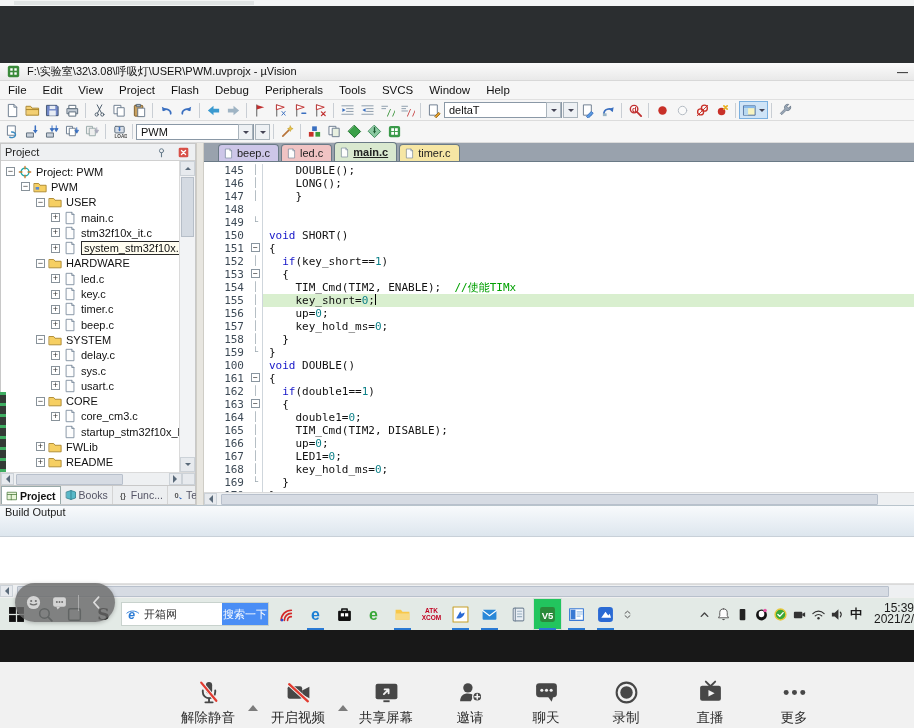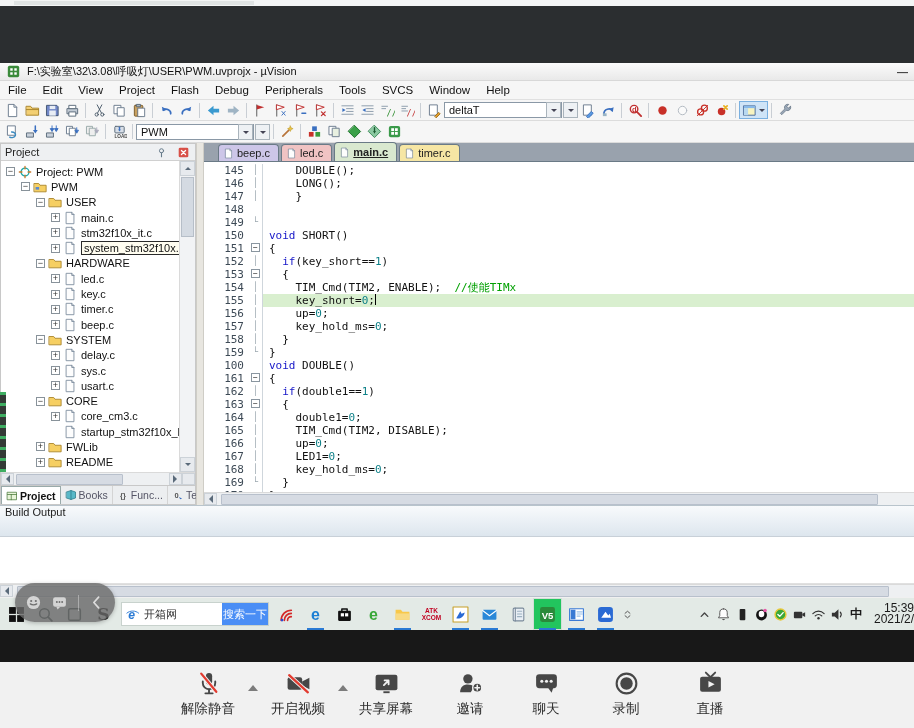--- a/index.html
+++ b/index.html
@@ -96,21 +96,21 @@
   .tray-i{width:19px;height:32px;display:flex;align-items:center;justify-content:center;flex:none}
   .ime{font-size:12.5px;font-weight:bold;color:#1a1a1a}
   #clock{width:46px;flex:none;text-align:right;font-size:12px;line-height:11px;color:#1a1a1a;overflow:hidden;white-space:nowrap;margin-left:2px}
   
   #pill{left:15px;top:583px;width:100px;height:39px;border-radius:20px;background:rgba(106,106,106,.82);display:flex;align-items:center;justify-content:space-evenly;z-index:6;box-shadow:0 1px 4px rgba(0,0,0,.25)}
   .pill-div{width:1px;height:16px;background:rgba(255,255,255,.35)}
   
   #side-handle{left:0;top:392px;width:6px;height:80px;background:repeating-linear-gradient(180deg,#3fae62 0 3px,#343a36 3px 11px);z-index:4}
   
   #strip{left:0;top:630px;width:914px;height:32px;background:#181818}
-  #meetingBar{left:0;top:662px;width:914px;height:66px;background:#f1f1f1;display:flex;align-items:flex-start;padding-top:8px;box-sizing:border-box}
+  #meetingBar{left:0;top:662px;width:914px;height:66px;background:#f1f1f1;display:flex;align-items:center;padding-top:16px;box-sizing:border-box}
   .mb-item{width:64px;flex:none;display:flex;flex-direction:column;align-items:center}
   .mb-item .lbl{font-size:13.5px;color:#2b2b2b;margin-top:3px;white-space:nowrap}
   .mb-caret{width:14px;flex:none;display:flex;align-items:center;justify-content:center;height:26px;padding-top:10px;box-sizing:border-box}
   .up-tri{width:0;height:0;border-left:5px solid transparent;border-right:5px solid transparent;border-bottom:6px solid #7c7c7c}
   #meetingBar > *:nth-child(1){margin-left:176px}
   #meetingBar > *:nth-child(2){margin-left:6px}
   #meetingBar > *:nth-child(3){margin-left:6px}
   #meetingBar > *:nth-child(4){margin-left:6px}
   #meetingBar > *:nth-child(5){margin-left:4px}
   #meetingBar > *:nth-child(6){margin-left:20px}
@@ -1261,13 +1261,23 @@
     <div class="mb-item">
       <span>
         <svg width="27" height="27" viewBox="0 0 26 26" stroke-linecap="round" stroke-linejoin="round">
           <rect x="3" y="6.5" width="20" height="14.5" rx="2" fill="#474747"></rect>
           <path d="M8.5 2.5l4 4M17.5 2.5l-4 4" stroke="#474747" stroke-width="1.8" fill="none"></path>
           <path d="M11 10.5l6 3.2-6 3.2z" fill="#f1f1f1"></path>
         </svg>
       </span>
       <div class="lbl">直播</div>
     </div>
+    <div class="mb-item">
+      <span>
+        <svg width="27" height="27" viewBox="0 0 26 26" stroke-linecap="round" stroke-linejoin="round">
+          <circle cx="5" cy="13" r="2.4" fill="#474747"></circle>
+          <circle cx="13" cy="13" r="2.4" fill="#474747"></circle>
+          <circle cx="21" cy="13" r="2.4" fill="#474747"></circle>
+        </svg>
+      </span>
+      <div class="lbl">更多</div>
+    </div>
   </div>
 
 </body></html>

